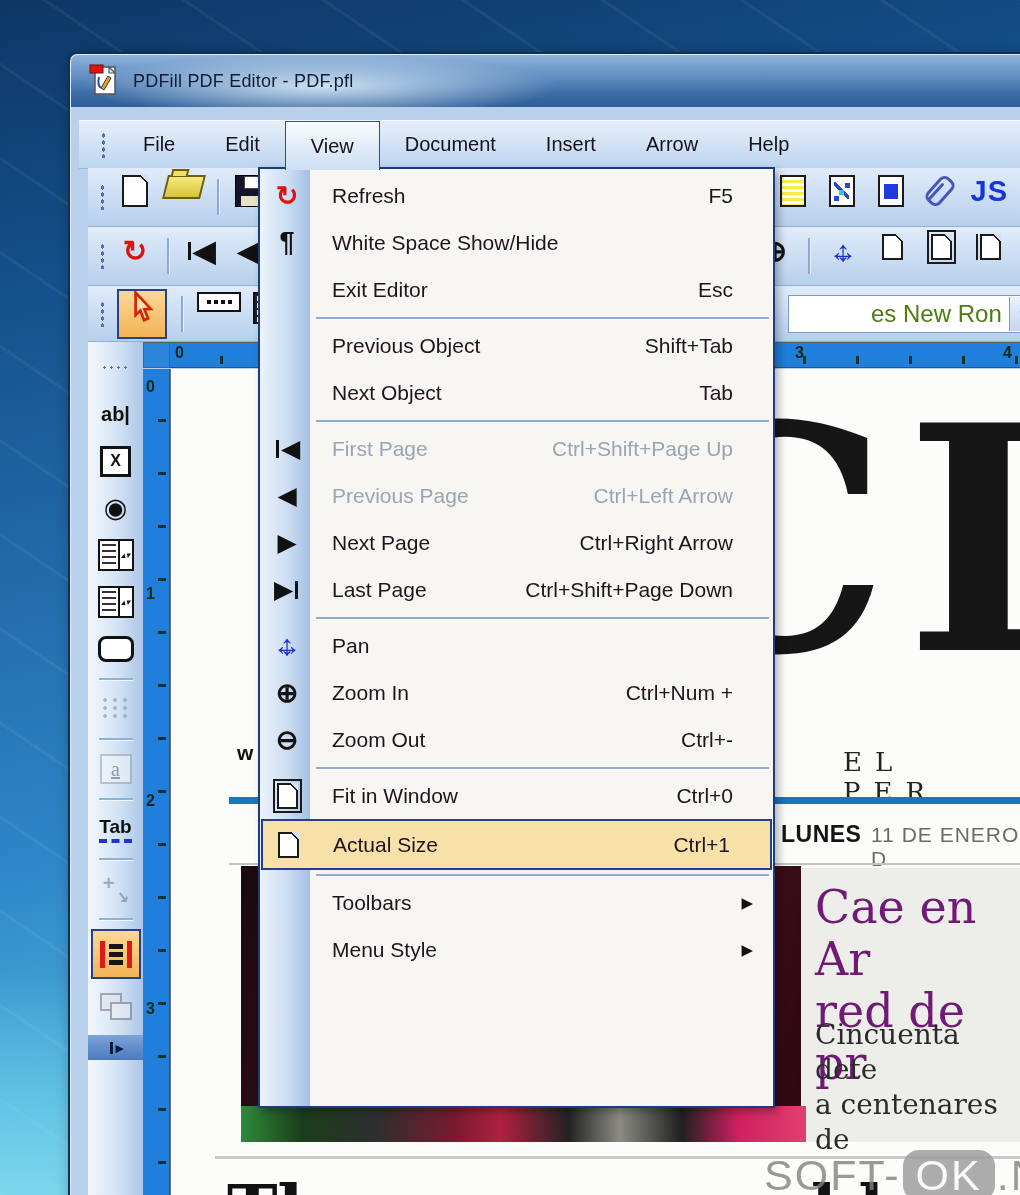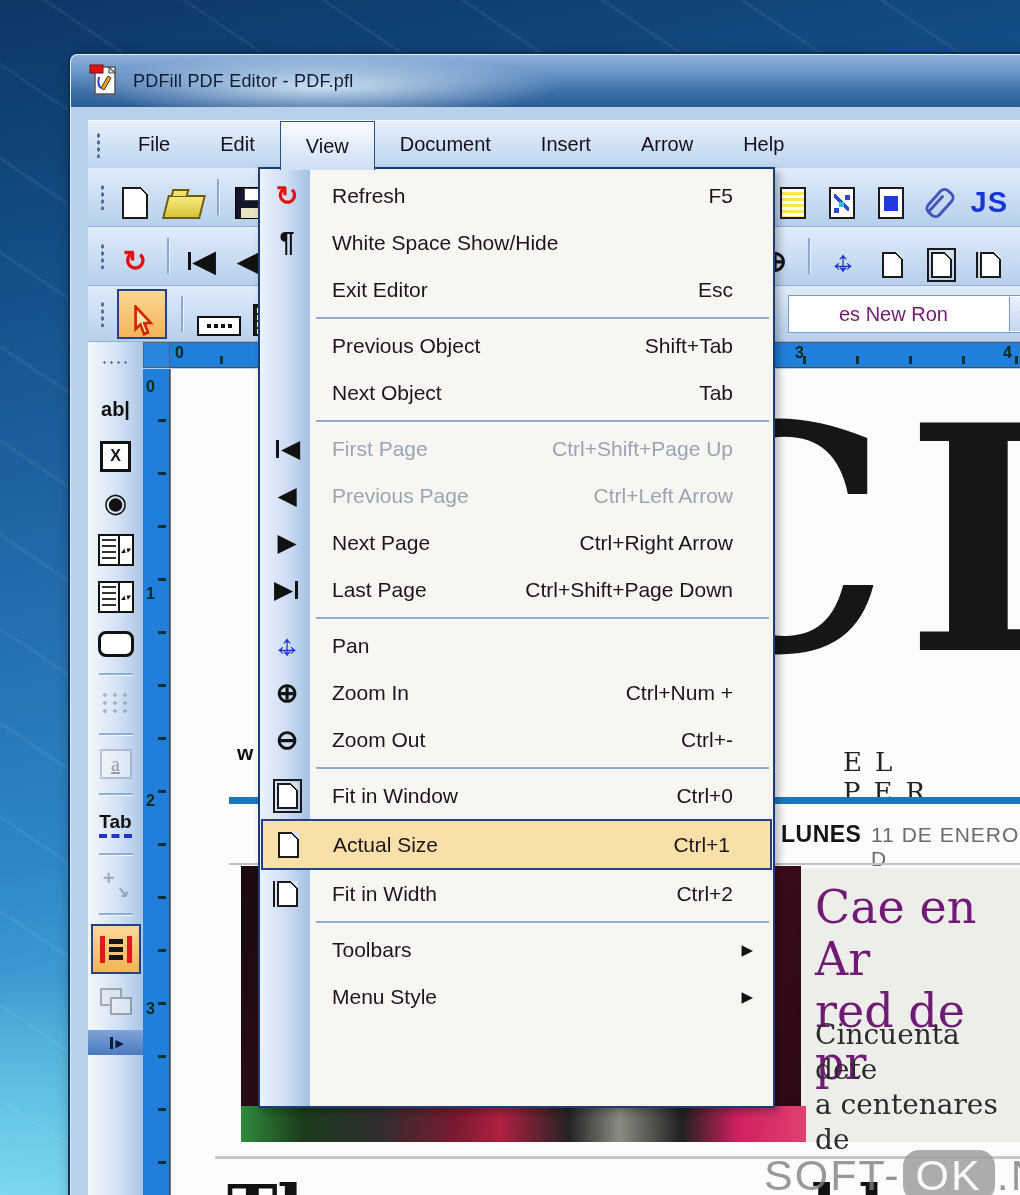--- a/index.html
+++ b/index.html
@@ -16,62 +16,62 @@
     background:#b9d0ec;border:2px solid #0e2f5c;border-radius:9px 0 0 0;
     box-shadow:inset 0 0 0 1px rgba(235,244,252,.8), 6px 6px 18px rgba(0,0,0,.45);}
   .titlebar{position:absolute;left:1px;top:1px;right:0;height:52px;border-radius:7px 0 0 0;
     background:
       radial-gradient(ellipse 330px 44px at 250px 60%, rgba(216,233,248,.92), rgba(216,233,248,0) 72%),
       linear-gradient(#8fb2da 0%,#6592c4 38%,#3c6da7 72%,#2f5e95 100%);
     display:flex;align-items:center;padding-left:18px;}
   .appicon{width:32px;height:34px;display:inline-flex;margin-right:12px;}
   .title{font-size:18px;color:#121c33;letter-spacing:.2px;}
   
-  .menubar{position:absolute;left:88px;top:120px;right:0;height:47px;
+  .menubar{position:absolute;left:79px;top:120px;right:0;height:47px;
     background:linear-gradient(#e6f0fb,#bdd4ef);border-top:1px solid #f4f9fe;border-bottom:1px solid #9cb6d8;
-    display:flex;align-items:stretch;padding-left:4px;}
+    display:flex;align-items:stretch;padding-left:18px;}
   .gripv{width:5px;height:26px;align-self:center;margin:0 12px 0 4px;
     background-image:radial-gradient(#55719c 1.6px, transparent 1.7px);background-size:5px 7px;}
   #menubar-items{display:flex;align-items:stretch;}
   .menu-item{padding:0 25px;font-size:20px;color:#161019;display:flex;align-items:center;}
   .menu-item.active{background:linear-gradient(#fbfdff,#dcE9f8 60%,#cfe0f4);
     border:1px solid #27508f;border-bottom:none;margin-bottom:-2px;z-index:60;position:relative;}
   
   .tbrow{position:absolute;left:88px;right:0;height:58px;
     background:linear-gradient(#e0ecfa,#b7cfec);border-bottom:1px solid #93afd4;
     display:flex;align-items:center;padding-left:8px;}
   .row1{top:168px;}.row2{top:227px;}.row3{top:286px;height:55px;}
   .tb-left{display:flex;align-items:center;gap:12px;}
   .tb-right{position:absolute;right:12px;display:flex;align-items:center;gap:13px;}
-  .tbtn{display:flex;align-items:flex-end;justify-content:center;min-width:36px;height:44px;}
+  .tbtn{display:flex;align-items:flex-start;justify-content:center;min-width:36px;height:44px;}
   .tsep{width:2px;height:36px;background:#8fa9cc;box-shadow:1px 0 0 #e8f1fb;margin:0 2px;}
   .selbtn{background:linear-gradient(#fcd896,#f4b356);border:2px solid #24418c;min-width:46px;height:46px;}
   .dim{opacity:.5;filter:grayscale(.6);}
   
   .font-combo{position:absolute;left:700px;top:9px;width:248px;height:36px;background:#fff;
     border:1px solid #7a9cc8;display:flex;align-items:center;}
-  .fc-text{font-size:20px;color:#701a75;padding-left:50px;white-space:nowrap;overflow:hidden;flex:1;}
+  .fc-text{font-size:24px;color:#4d7c0f;padding-left:82px;white-space:nowrap;overflow:hidden;flex:1;}
   .fc-btn{width:27px;height:34px;background:linear-gradient(#e9f1fb,#c3d7ef);border-left:1px solid #7a9cc8;
     display:flex;align-items:center;justify-content:center;}
   .fc-btn i{font-style:normal;font-size:13px;color:#1a2a44;}
   
   .corner{position:absolute;left:143px;top:342px;width:27px;height:26px;background:#2a86dd;border:1px solid #58615f;box-sizing:border-box;}
   .hruler{position:absolute;left:170px;top:342px;right:0;height:26px;background:#1f7fdb;
     border-top:1px solid #58615f;border-bottom:1px solid #474f4d;box-sizing:border-box;}
   .hruler::after{content:'';position:absolute;left:0;right:0;bottom:3px;height:8px;
     background-image:repeating-linear-gradient(to right, transparent 0 50px, rgba(10,35,18,.85) 50px 53px);}
   .hnum{position:absolute;top:1px;font-size:16px;font-weight:bold;color:#0c2a16;}
   .vruler{position:absolute;left:143px;top:369px;width:27px;bottom:0;background:#1f7fdb;
     border-right:1px solid #474f4d;box-sizing:border-box;}
   .vruler::after{content:'';position:absolute;top:0;bottom:0;right:3px;width:8px;
     background-image:repeating-linear-gradient(to bottom, transparent 0 50px, rgba(10,35,18,.85) 50px 53px);}
   .vnum{position:absolute;left:3px;font-size:16px;font-weight:bold;color:#0c2a16;}
   .sidetools{position:absolute;left:88px;top:342px;width:55px;bottom:0;
     background:linear-gradient(to right,#f3f8fd,#d3e2f4 55%,#abc6e7);
-    display:flex;flex-direction:column;align-items:center;gap:7px;}
+    display:flex;flex-direction:column;align-items:center;padding-top:5px;gap:7px;}
   .stool{min-height:40px;display:flex;align-items:center;justify-content:center;}
   .ssep{width:34px;height:2px;background:#8fb0d8;box-shadow:0 1px 0 #f0f6fc;margin:2px 0;}
   .ovfrow{width:100%;height:25px;background:linear-gradient(#7fa4d8,#4a7abf);display:flex;
     align-items:center;justify-content:center;color:#0a1a3a;font-weight:bold;font-size:16px;margin-top:2px;}
   
   .page{position:absolute;left:170px;top:369px;right:0;bottom:0;background:#fcfcfa;overflow:hidden;
     border-left:1px solid #6b7a8c;}
   .page *{position:absolute;}
   .masthead{left:470px;top:28px;font-family:"DejaVu Serif","Liberation Serif",serif;font-weight:bold;
     font-size:312px;line-height:.92;letter-spacing:16px;color:#161616;}
@@ -561,29 +561,20 @@
     </div>
     <div class="mi highlight">
       <span class="ic">
         <span class="gi">
           <i class="pg"></i>
         </span>
       </span>
       <span>Actual Size</span>
       <span class="sc">Ctrl+1</span>
     </div>
-    <div class="mi">
-      <span class="ic">
-        <span class="gi">
-          <i class="pg pgl"></i>
-        </span>
-      </span>
-      <span>Fit in Width</span>
-      <span class="sc">Ctrl+2</span>
-    </div>
     <div class="msep">
       <i></i>
     </div>
     <div class="mi">
       <span class="ic"></span>
       <span>Toolbars</span>
       <span class="sub">▶</span>
     </div>
     <div class="mi">
       <span class="ic"></span>

